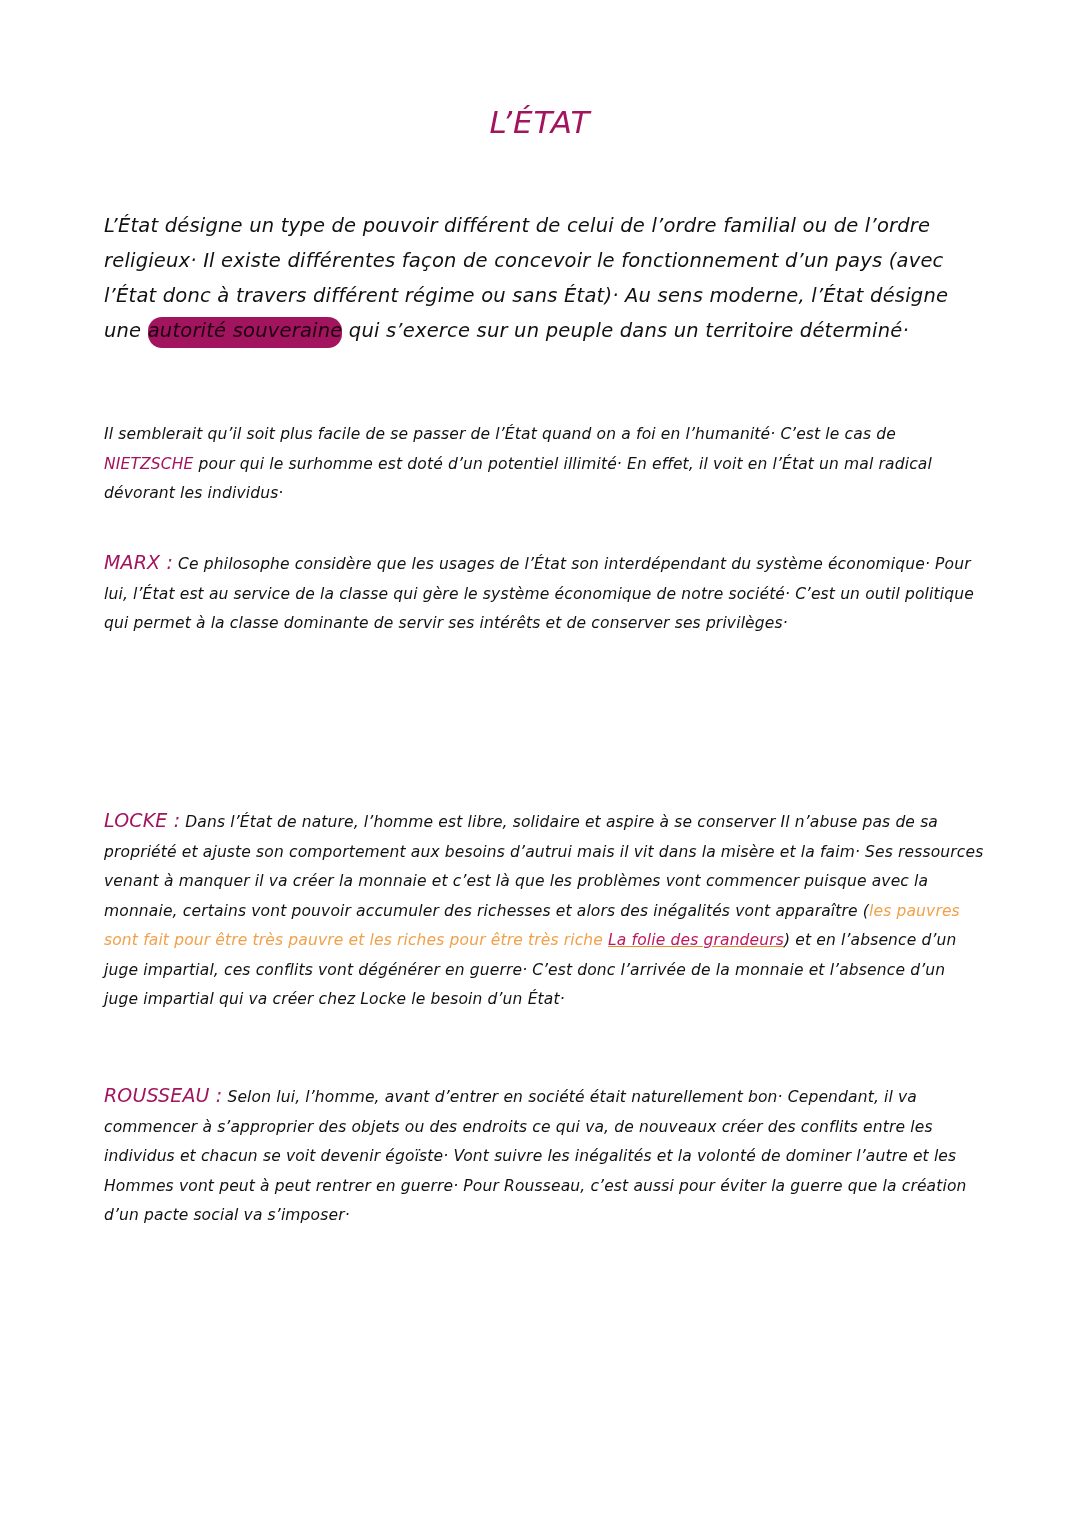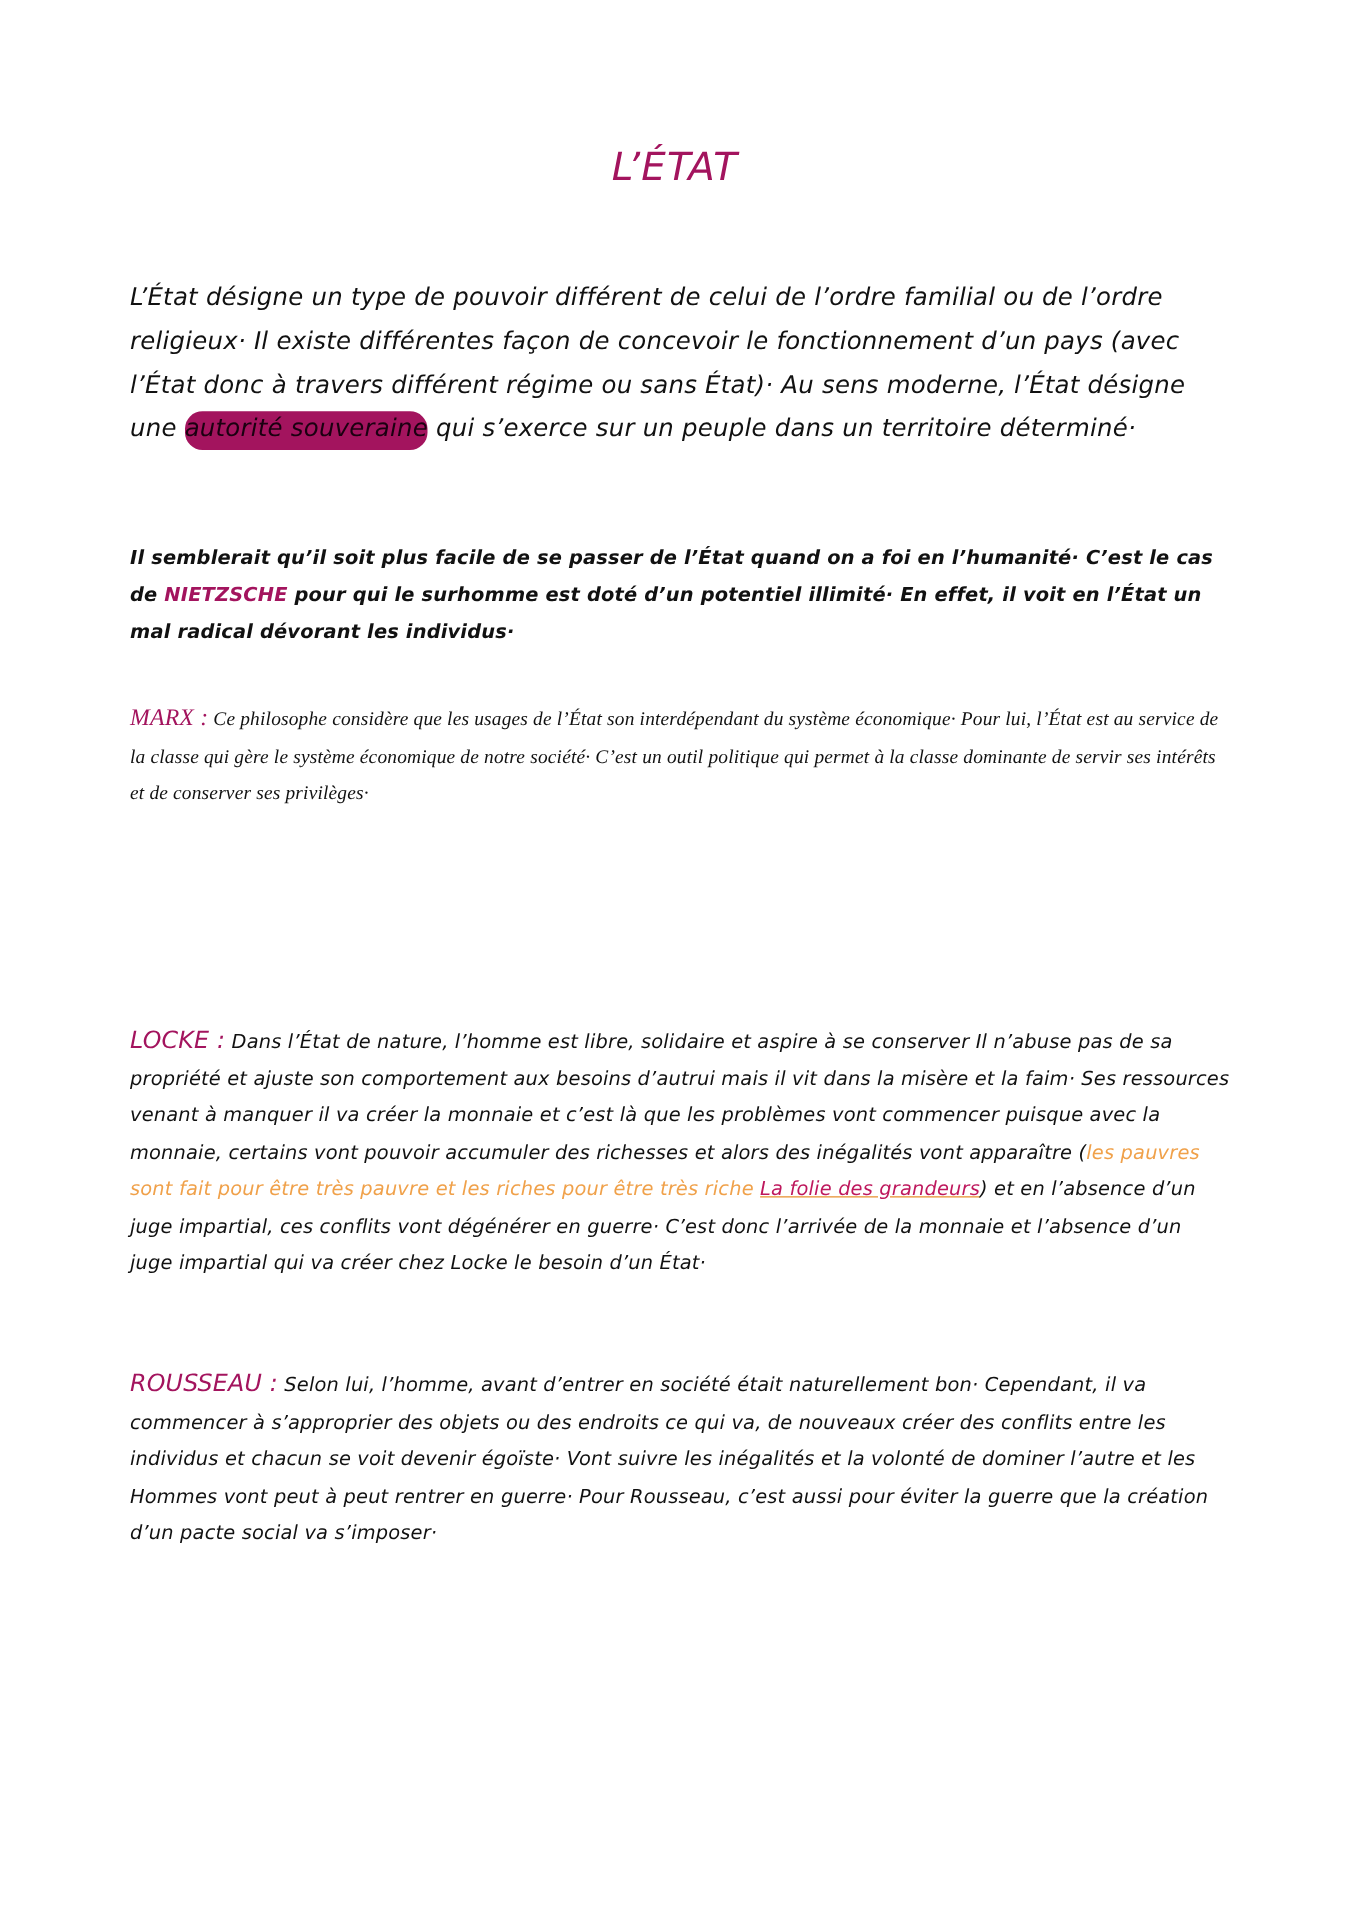--- a/index.html
+++ b/index.html
@@ -10,21 +10,21 @@
     body {
       width: 1080px;
       height: 1527px;
       position: relative;
       overflow: hidden;
       font-family: "DejaVu Sans", sans-serif;
       color: #111111;
     }
     .page {
       position: absolute;
-      left: 0; top: 12px;
+      left: 0; top: 0;
       width: 1080px; height: 1138px;
     }
     .title {
       position: absolute;
       left: 0; top: 104px;
       width: 1080px;
       text-align: center;
       font-size: 31px;
       font-style: italic;
       letter-spacing: 1px;
@@ -64,22 +64,22 @@
     }
     .orange {
       color: #f0a14a;
     }
     .orange-link {
       color: #be185d;
       text-decoration: underline;
       text-decoration-color: #e8902e;
     }
     .p1 { top: 208px; }
-    .p2 { top: 420px; font-weight: bold; }
-    .p3 { top: 548px; font-family: Liberation Serif, serif; }
+    .p2 { top: 420px; }
+    .p3 { top: 548px; }
     .p4 { top: 699px; font-size: 19.5px; line-height: 34px; }
     .p5 { top: 806px; width: 880px; }
     .p6 { top: 1081px; }
     .p7 { top: 1268px; }
   </style>
 </head>
 <body>
 
 <div class="page">
 

